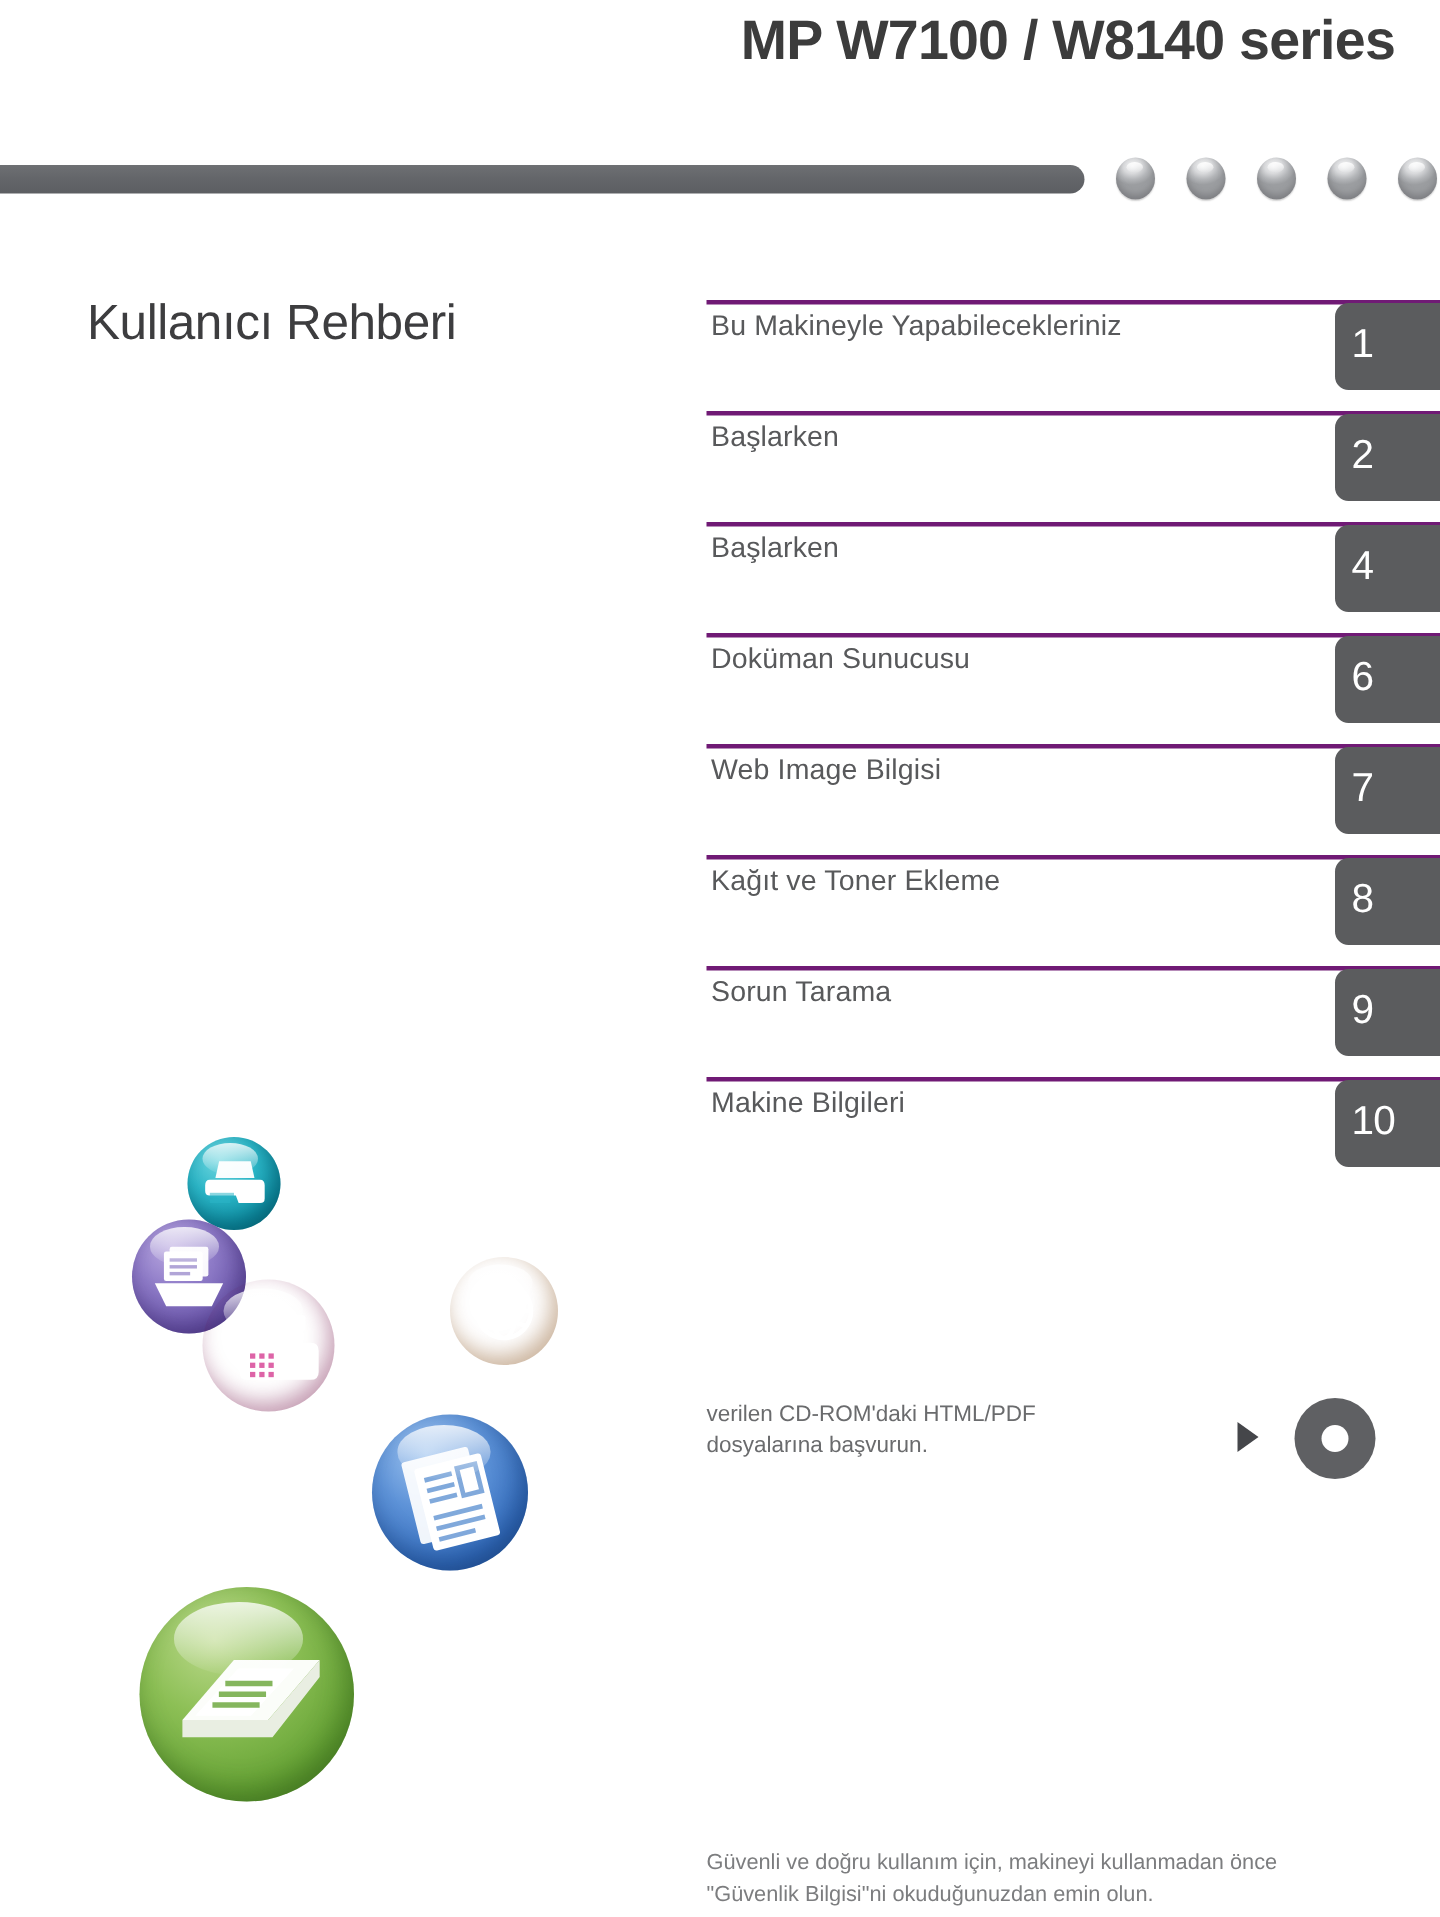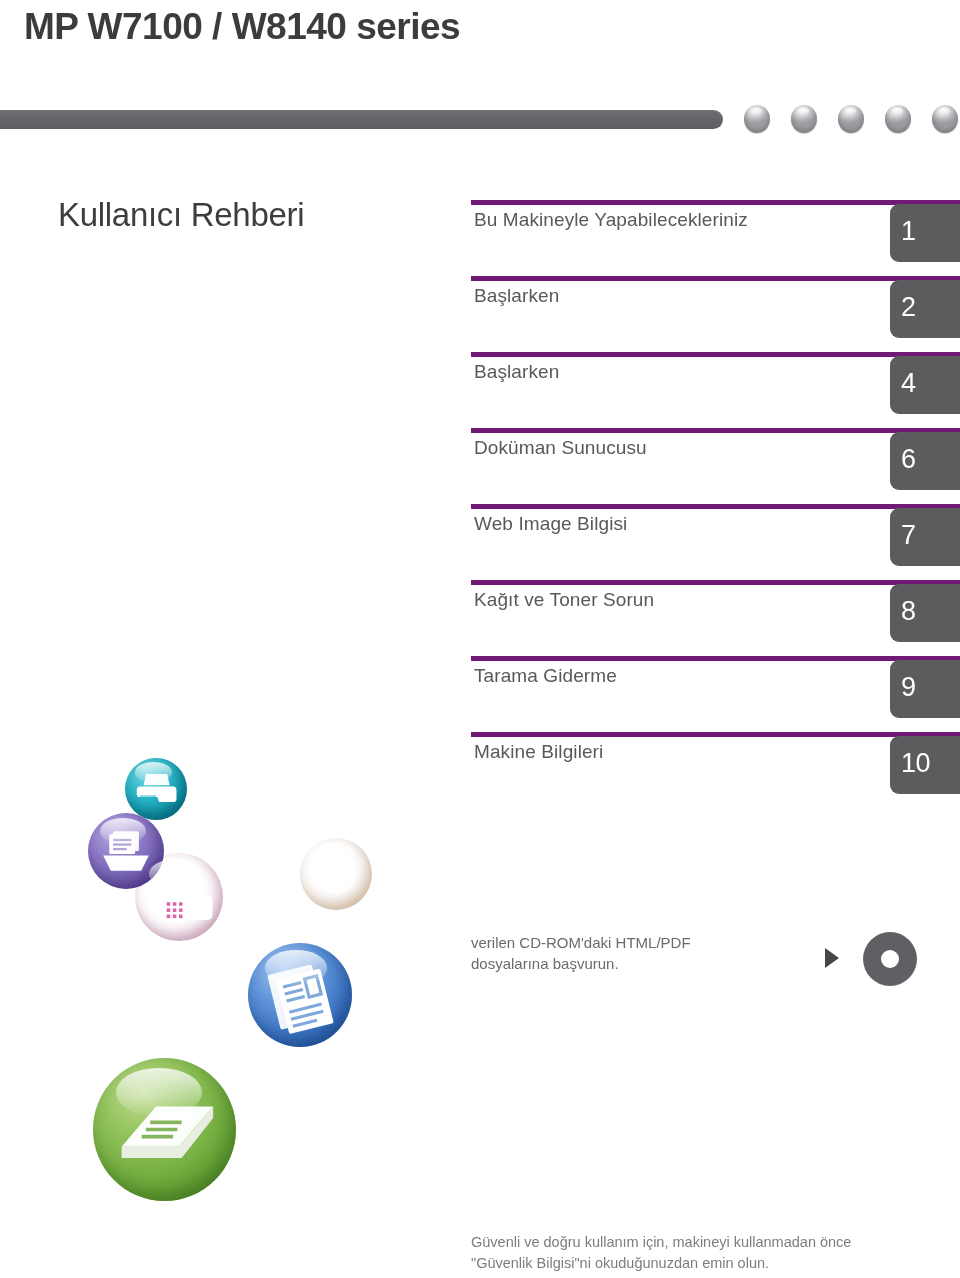--- a/index.html
+++ b/index.html
@@ -15,26 +15,25 @@
     font-family: "Liberation Sans", "DejaVu Sans", sans-serif;
     -webkit-font-smoothing: antialiased;
   }
 
   
   .product-title {
     position: absolute;
     left: 0;
     top: 6px;
     width: 930px;
-    text-align: left;
+    text-align: right;
     font-size: 37px;
     font-weight: bold;
     letter-spacing: -0.5px;
     color: #3c3c3c;
-    padding-left: 24px;
   }
 
   .header-bar {
     position: absolute;
     left: -10px;
     top: 110px;
     width: 733px;
     height: 19px;
     background: linear-gradient(to bottom, #6e7073 0%, #64666a 45%, #5c5e62 100%);
     border-radius: 10px;
@@ -83,21 +82,21 @@
   
   .toc {
     position: absolute;
     left: 471px;
     top: 200px;
     width: 489px;
   }
   .toc-row {
     position: relative;
     height: 71px;
-    border-top: 5px solid #701a75;
+    border-top: 3px solid #701a75;
   }
   .toc-label {
     position: absolute;
     left: 3px;
     top: 4px;
     font-size: 19px;
     color: #58595b;
     letter-spacing: 0.1px;
     white-space: nowrap;
   }
@@ -277,28 +276,28 @@
   </div>
 
   <div class="toc-row">
     <div class="toc-label">Web Image Bilgisi</div>
     <div class="toc-tab">
       <span class="toc-tab-num">7</span>
     </div>
   </div>
 
   <div class="toc-row">
-    <div class="toc-label">Kağıt ve Toner Sorun</div>
+    <div class="toc-label">Kağıt ve Toner Ekleme</div>
     <div class="toc-tab">
       <span class="toc-tab-num">8</span>
     </div>
   </div>
 
   <div class="toc-row">
-    <div class="toc-label">Tarama Giderme</div>
+    <div class="toc-label">Sorun Tarama</div>
     <div class="toc-tab">
       <span class="toc-tab-num">9</span>
     </div>
   </div>
 
   <div class="toc-row">
     <div class="toc-label">Makine Bilgileri</div>
     <div class="toc-tab">
       <span class="toc-tab-num">10</span>
     </div>

